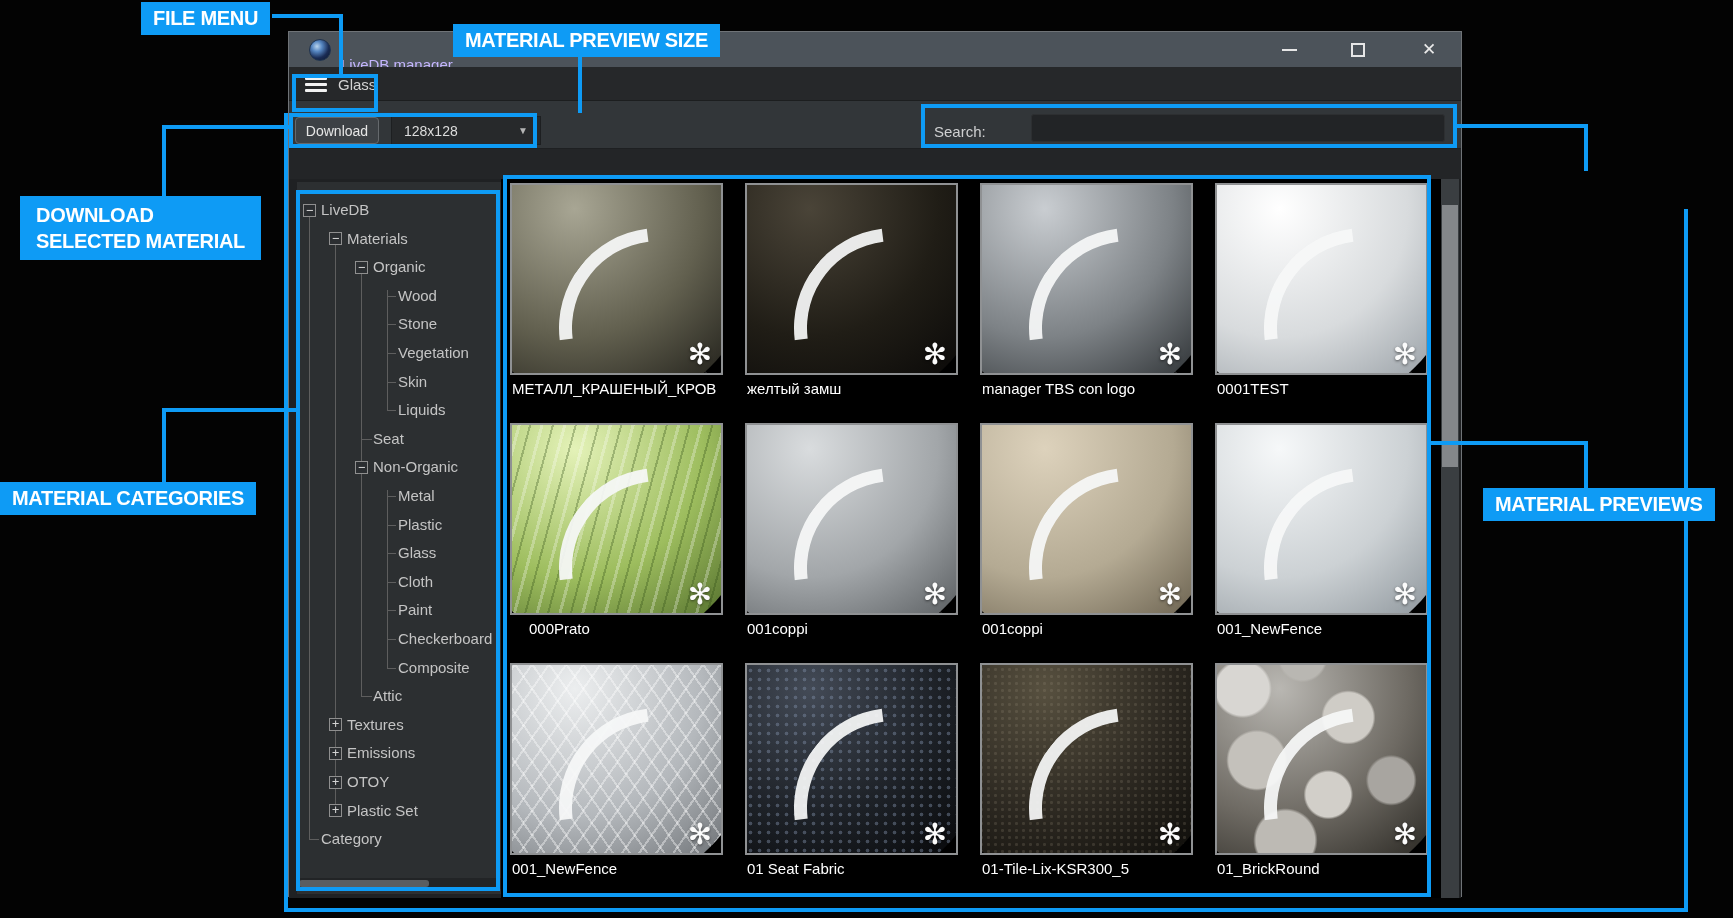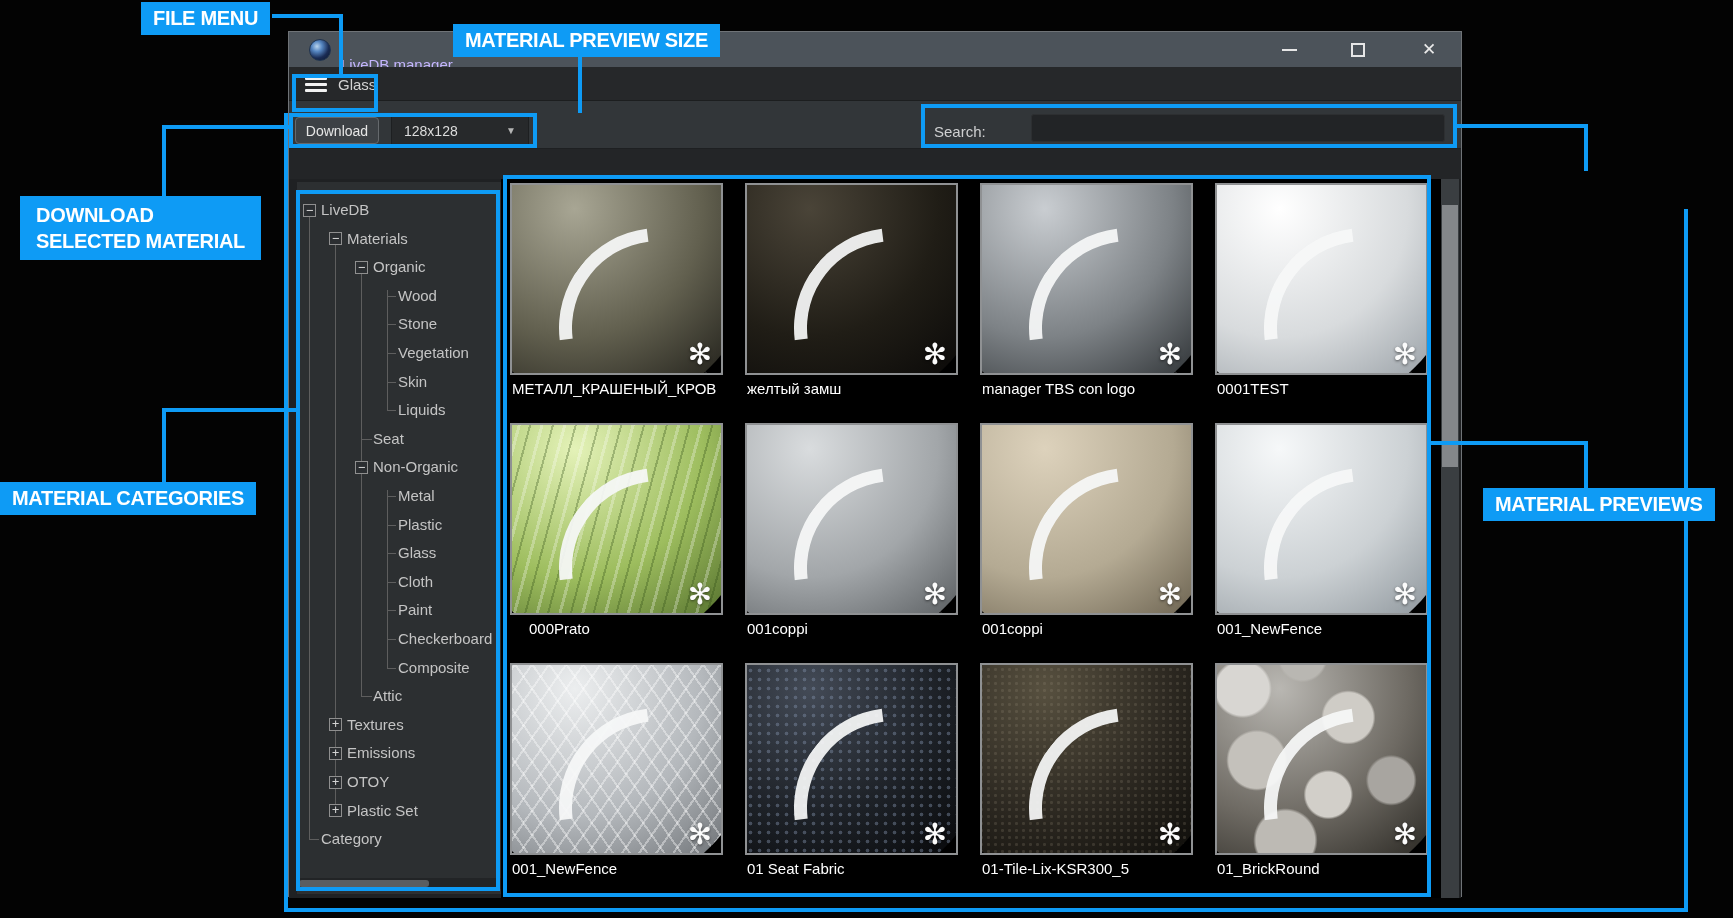--- a/index.html
+++ b/index.html
@@ -23,21 +23,21 @@
   .menubar { position:absolute; left:0; top:35px; width:100%; height:34px; background:#26282a; border-bottom:1px solid #1c1e1f; }
   .menu-file { position:absolute; left:8px; top:4px; height:26px; display:flex; align-items:center; gap:11px; padding:0 8px; }
   .hamburger { display:flex; flex-direction:column; gap:3px; }
   .hamburger i { display:block; width:22px; height:3px; background:#f2f2f2; border-radius:1px; }
   .menu-file-label { font-size:15px; color:#d3d3d3; }
 
   .toolbar { position:absolute; left:0; top:69px; width:100%; height:48px; background:#323639; border-bottom:1px solid #1e2022; }
   .btn-download { position:absolute; left:6px; top:16px; width:84px; height:27px; background:#3d4145;
                   border:1px solid #646historical8;border:1px solid #65696d; border-radius:4px; color:#e6e6e6;
                   font-size:14px; display:flex; align-items:center; justify-content:center; }
-  .dd-size { position:absolute; left:102px; top:15px; width:138px; height:29px; background:#27292b;
+  .dd-size { position:absolute; left:102px; top:15px; width:150px; height:29px; background:#27292b;
              border:1px solid #1d1f21; color:#dcdcdc; font-size:14px; display:flex; align-items:center; padding:0 12px; }
   .dd-arrow { position:absolute; right:12px; font-size:10px; color:#b5b5b5; }
   .search-label { position:absolute; left:645px; top:22px; font-size:15px; color:#cfd0d1; }
   .search-input { position:absolute; left:742px; top:13px; width:414px; height:28px; background:#222426;
                   border:1px solid #2d2f31; border-radius:3px; color:#ddd; font-size:14px; padding:0 8px; outline:none; }
 
   .catbar { position:absolute; left:0; top:117px; width:100%; height:30px; background:#282b2d; }
   .catbar span { position:absolute; left:6px; top:6px; font-size:14px; color:#c8c8c8; }
 
   .content { position:absolute; left:0; top:147px; width:100%; height:719px; background:#1f2123; }

